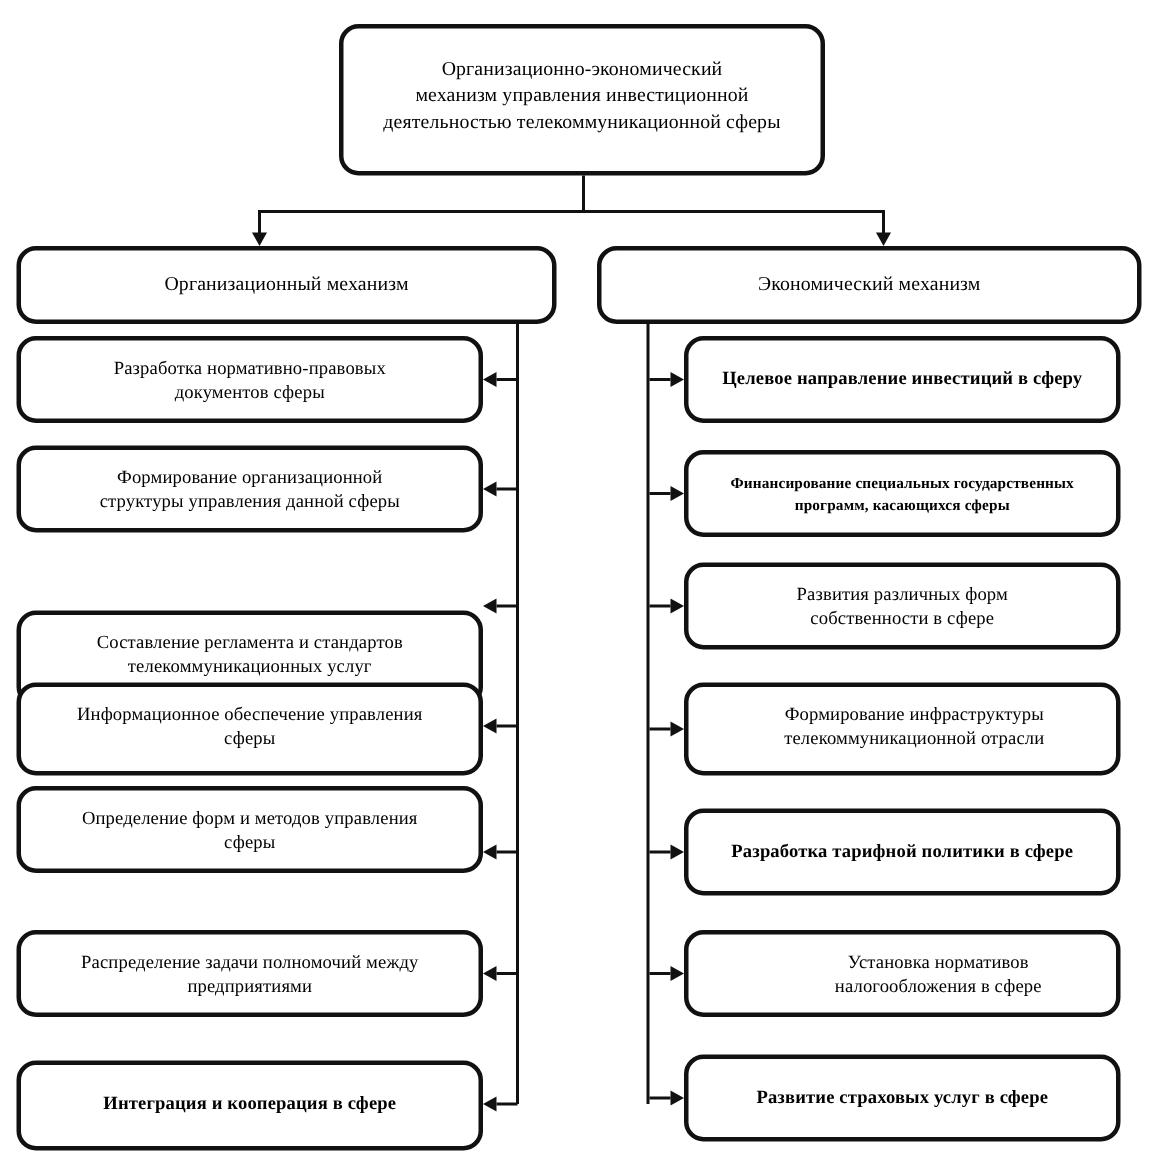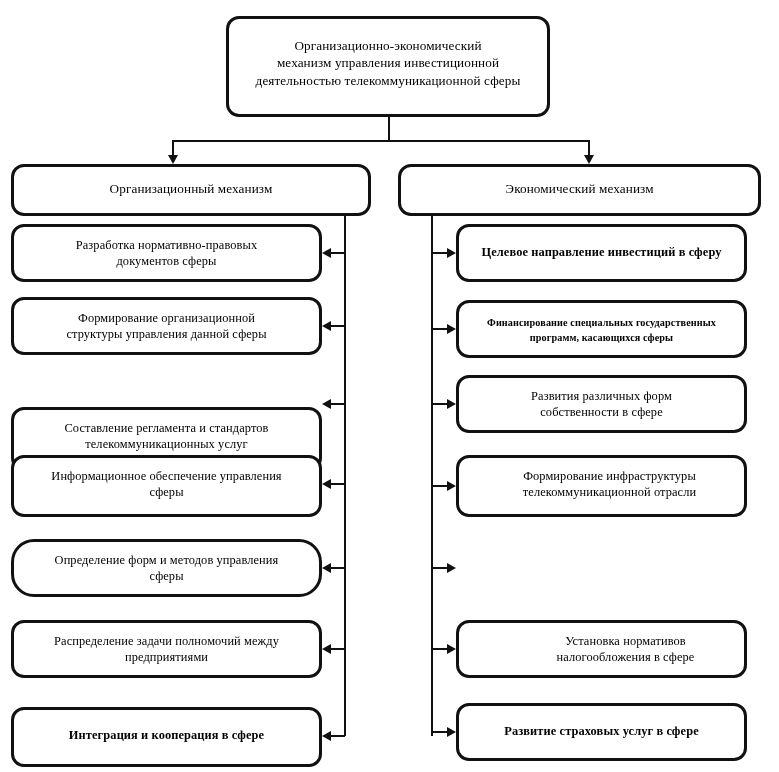--- a/index.html
+++ b/index.html
@@ -148,21 +148,21 @@
   <div class="ln-h" style="left:331px; top:403px; width:14px;"></div>
   <div class="arrow left" style="left:322px; top:399px;"></div>
 
   <div class="node leaf col-left two-line" style="top:455px; height:62px;">
     <span class="node-label">Информационное обеспечение управления
 сферы</span>
   </div>
   <div class="ln-h" style="left:331px; top:483px; width:14px;"></div>
   <div class="arrow left" style="left:322px; top:479px;"></div>
 
-  <div class="node leaf col-left two-line" style="top:539px; height:58px;border-radius:23px;">
+  <div class="node leaf col-left two-line" style="top:524px; height:58px;">
     <span class="node-label">Определение форм и методов управления
 сферы</span>
   </div>
   <div class="ln-h" style="left:331px; top:567px; width:14px;"></div>
   <div class="arrow left" style="left:322px; top:563px;"></div>
 
   <div class="node leaf col-left two-line" style="top:620px; height:58px;">
     <span class="node-label">Распределение задачи полномочий между
 предприятиями</span>
   </div>
@@ -195,20 +195,23 @@
   <div class="ln-h" style="left:433px; top:403px; width:14px;"></div>
   <div class="arrow right" style="left:447px; top:399px;"></div>
 
   <div class="node leaf col-right two-line" style="top:455px; height:62px;padding-left:16px;">
     <span class="node-label">Формирование инфраструктуры
 телекоммуникационной отрасли</span>
   </div>
   <div class="ln-h" style="left:433px; top:485px; width:14px;"></div>
   <div class="arrow right" style="left:447px; top:481px;"></div>
 
+  <div class="node leaf col-right one-line" style="top:539px; height:58px;">
+    <span class="node-label">Разработка тарифной политики в сфере</span>
+  </div>
   <div class="ln-h" style="left:433px; top:567px; width:14px;"></div>
   <div class="arrow right" style="left:447px; top:563px;"></div>
 
   <div class="node leaf col-right two-line" style="top:620px; height:58px;padding-left:48px;">
     <span class="node-label">Установка нормативов
 налогообложения в сфере</span>
   </div>
   <div class="ln-h" style="left:433px; top:648px; width:14px;"></div>
   <div class="arrow right" style="left:447px; top:644px;"></div>
 

